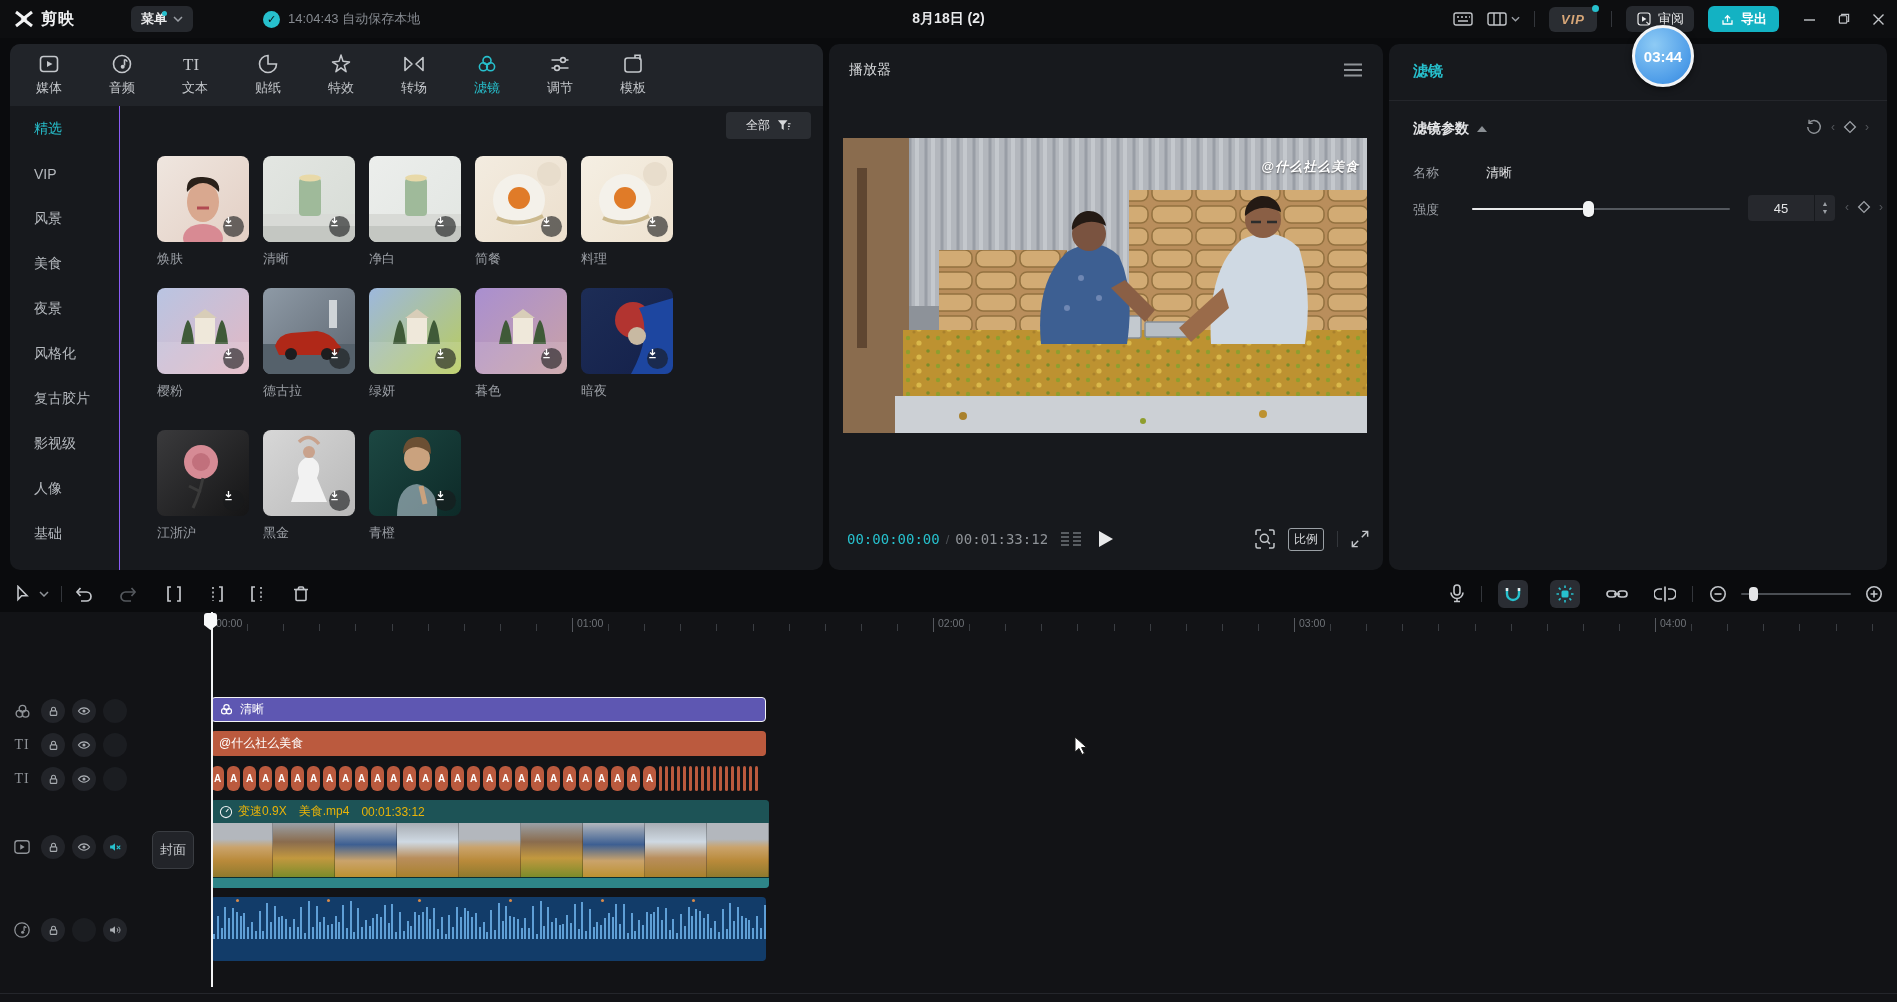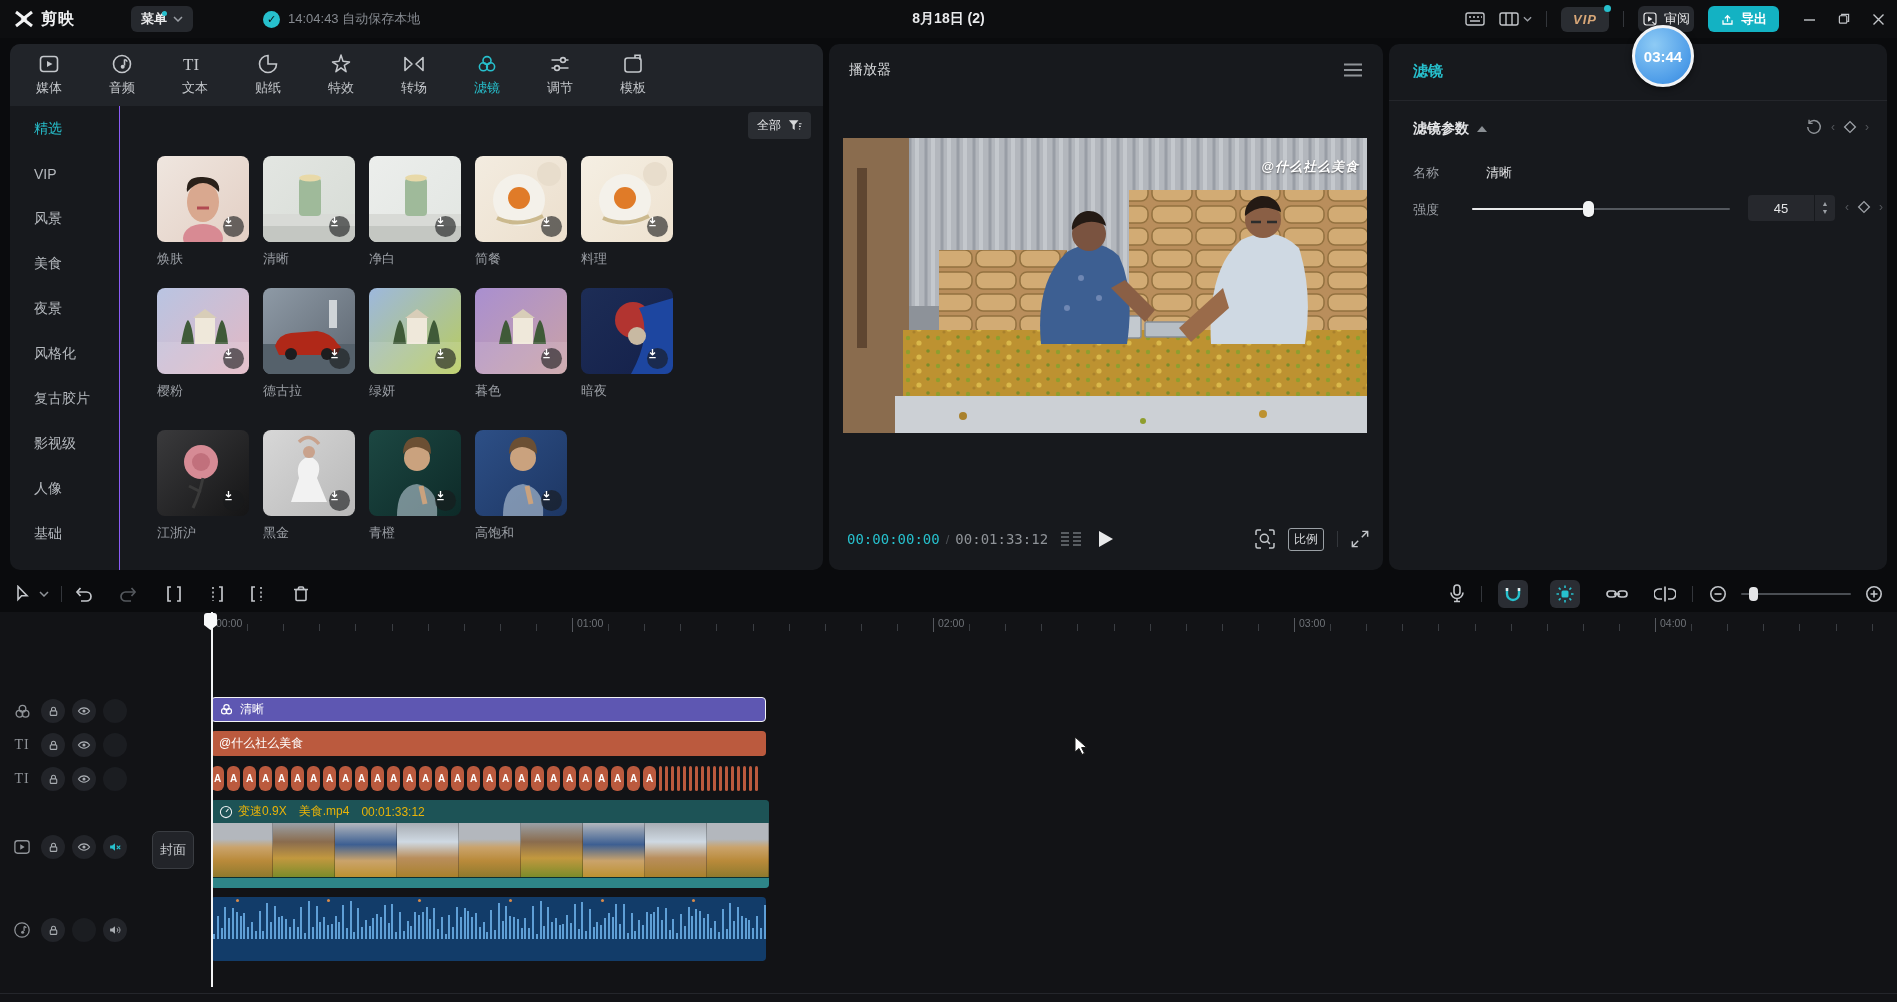--- a/index.html
+++ b/index.html
@@ -16,38 +16,38 @@
   .menu-dot { width:5px; height:5px; border-radius:50%; background:#27c0cd; position:absolute; top:5px; right:26px; }
   .autosave { margin-left:70px; display:flex; align-items:center; gap:8px; color:#85898f; font-size:13px; }
   .check-circle { width:17px; height:17px; border-radius:50%; background:#27c0cd; color:#0d0e10; font-size:11px; font-weight:bold; display:flex; align-items:center; justify-content:center; }
   .proj-title { position:absolute; left:0; right:0; text-align:center; font-size:14px; font-weight:bold; color:#e9eaec; pointer-events:none; }
   .tb-right { position:absolute; right:0; top:0; height:38px; display:flex; align-items:center; gap:14px; padding-right:12px; }
   .tb-icon { color:#c3c6ca; display:flex; align-items:center; }
   .tb-div { width:1px; height:16px; background:#33363b; }
   .vip-badge { background:#2a2d32; border-radius:6px; height:25px; padding:0 12px; display:flex; align-items:center; position:relative; }
   .vip-badge span { color:#d8a778; font-weight:bold; font-style:italic; font-size:13px; letter-spacing:1px; }
   .vip-dot { position:absolute; top:-2px; right:-2px; width:7px; height:7px; border-radius:50%; background:#27c0cd; }
-  .review-btn { background:#26292e; border-radius:6px; height:26px; padding:0 4px; display:flex; align-items:center; gap:6px; font-size:13px; color:#e8e9ea; }
+  .review-btn { background:#26292e; border-radius:6px; height:26px; padding:0 10px; display:flex; align-items:center; gap:6px; font-size:13px; color:#e8e9ea; }
   .export-btn { background:#13b2c3; border-radius:6px; height:26px; padding:0 12px; display:flex; align-items:center; gap:6px; font-size:13px; font-weight:bold; color:#fff; }
   .winctl { display:flex; align-items:center; gap:22px; margin-left:10px; color:#c3c6ca; }
 
   
   .panel { position:absolute; top:44px; height:526px; background:#17191d; border-radius:10px; }
   #left-panel  { left:10px;  width:813px; }
   #player-panel{ left:829px; width:554px; }
   #inspector   { left:1389px; width:498px; }
 
   
   #tabstrip { position:absolute; left:0; top:0; width:813px; height:62px; background:#212429; border-radius:10px 10px 0 0; display:flex; align-items:center; padding-left:16px; gap:27px; }
   .tab { width:46px; display:flex; flex-direction:column; align-items:center; gap:4px; color:#c4c7cb; font-size:13px; }
   .tab.active { color:#27c0cd; }
   #sidebar { position:absolute; left:0; top:62px; width:110px; bottom:0; border-right:1px solid #8b5cf6; }
   .cat { height:45px; display:flex; align-items:center; padding-left:24px; font-size:14px; color:#b4b8bd; }
   .cat.active { color:#27c0cd; }
-  #chip-all { position:absolute; right:12px; top:68px; height:27px; background:#2a2d32; border-radius:4px; display:flex; align-items:center; gap:7px; padding:0 9px; font-size:12px; color:#e6e7e9; }
+  #chip-all { position:absolute; right:12px; top:68px; height:27px; background:#2a2d32; border-radius:4px; display:flex; align-items:center; gap:7px; padding:0 20px; font-size:12px; color:#e6e7e9; }
   #grid { position:absolute; left:110px; top:0; right:0; bottom:0; overflow:hidden; }
   .card { position:absolute; width:96px; }
   .thumb { width:92px; height:86px; border-radius:8px; position:relative; overflow:hidden; }
   .thumb svg { position:absolute; left:0; top:0; }
   .dl { position:absolute; right:5px; bottom:5px; width:21px; height:21px; border-radius:50%; background:rgba(25,26,28,.62); display:flex; align-items:center; justify-content:center; }
   .card .cname { margin-top:8px; font-size:13px; color:#9b9fa5; }
 
   
   #player-header { position:absolute; left:0; top:0; right:0; height:52px; display:flex; align-items:center; justify-content:space-between; padding:0 20px; }
   #player-header .ttl { font-size:14px; color:#d6d8da; }
@@ -572,37 +572,20 @@
       <span class="dl">
         <svg width="11" height="11" viewBox="0 0 12 12">
               <path d="M6 1v6M3.3 4.8L6 7.5 8.7 4.8" stroke="#fff" stroke-width="1.5" fill="none"></path>
               <path d="M2.5 10.5h7" stroke="#fff" stroke-width="1.5"></path>
             </svg>
       </span>
     </div>
     <div class="cname">青橙</div>
   </div>
 
-  <div class="card" style="left: 355px; top: 386px;">
-    <div class="thumb" style="background: linear-gradient(135deg, rgb(45, 79, 134), rgb(29, 54, 99));">
-          <svg width="92" height="86">
-            <circle cx="48" cy="28" r="13" fill="#caa27e"></circle>
-            <path d="M34 24q12-14 28 0q0-18-14-17t-14 17z" fill="#6b4f33"></path>
-            <path d="M28 86q0-30 20-32q22 4 20 32z" fill="rgba(200,215,228,0.55)"></path>
-            <path d="M52 56l4 18" stroke="#caa27e" stroke-width="5"></path>
-          </svg>
-      <span class="dl">
-        <svg width="11" height="11" viewBox="0 0 12 12">
-              <path d="M6 1v6M3.3 4.8L6 7.5 8.7 4.8" stroke="#fff" stroke-width="1.5" fill="none"></path>
-              <path d="M2.5 10.5h7" stroke="#fff" stroke-width="1.5"></path>
-            </svg>
-      </span>
-    </div>
-    <div class="cname">高饱和</div>
-  </div>
 </div>
 </div>
 
 <div id="player-panel" class="panel">
   <div id="player-header">
     <span class="ttl">播放器</span>
     <svg width="20" height="14" viewBox="0 0 20 14">
         <path d="M1 1.5h18M1 7h18M1 12.5h18" stroke="#8f9398" stroke-width="2"></path>
       </svg>
   </div>

